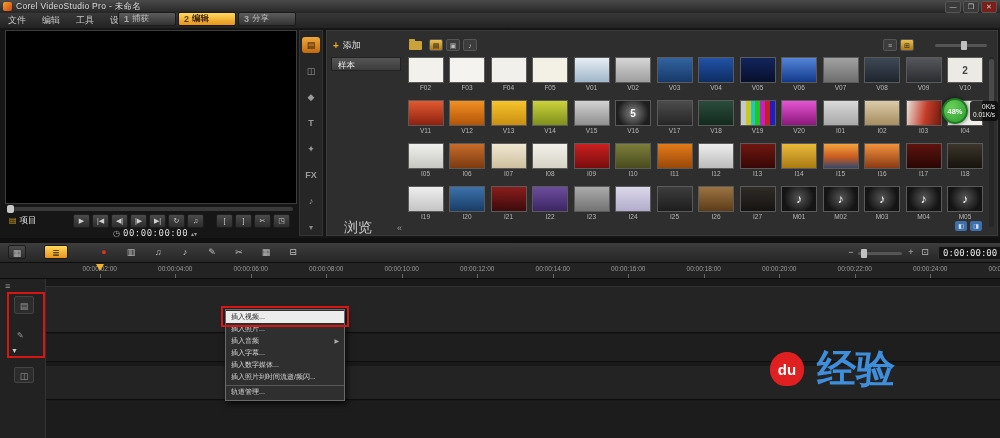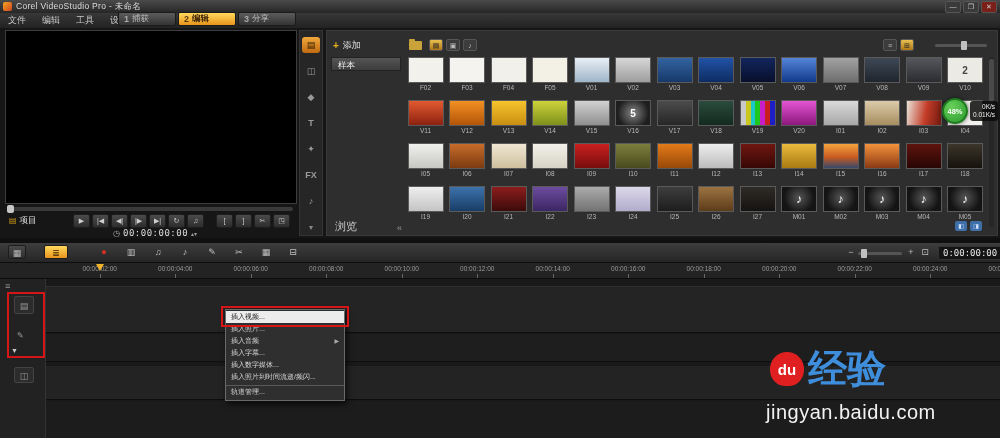--- a/index.html
+++ b/index.html
@@ -52,21 +52,21 @@
   .lib-add .plus{color:#e8b020;font-weight:bold;font-size:10px;}
   .lib-folder-icon{position:absolute;left:82px;top:10px;width:13px;height:9px;background:#caa23a;border-radius:1px;}
   .lib-folder-icon::before{content:"";position:absolute;left:0;top:-2px;width:6px;height:2px;background:#caa23a;border-radius:1px 1px 0 0;}
   .lib-filters{position:absolute;left:102px;top:8px;display:flex;gap:3px;}
   .lf{width:14px;height:12px;background:#3c3c3c;border:1px solid #555;font-size:7px;color:#bbb;text-align:center;line-height:12px;border-radius:2px;box-sizing:border-box;}
   .lf.active{background:linear-gradient(#e8c050,#b07818);color:#222;}
   .lib-views{position:absolute;left:556px;top:8px;display:flex;gap:3px;}
   .lib-slider{position:absolute;left:608px;top:13px;width:52px;height:3px;background:#555;border-radius:2px;}
   .lib-slider .handle{position:absolute;left:26px;top:-3px;width:6px;height:9px;background:#c0c0c0;border-radius:1px;}
   .lib-nav-item{position:absolute;left:4px;top:26px;width:70px;height:14px;background:linear-gradient(#555,#3c3c3c);color:#eee;font-size:8.5px;line-height:14px;padding-left:6px;border:1px solid #222;box-sizing:border-box;}
-  .lib-browse{position:absolute;left:8px;top:188px;color:#c8c8c8;font-size:11px;}
+  .lib-browse{position:absolute;left:17px;top:188px;color:#c8c8c8;font-size:14px;}
   .lib-collapse{position:absolute;left:70px;top:192px;color:#999;font-size:9px;}
   .gallery{position:absolute;left:78px;top:26px;width:584px;height:172px;display:grid;grid-template-columns:repeat(14,41.5px);grid-auto-rows:43px;overflow:hidden;}
   .cell{width:41px;text-align:center;}
   .thumb{width:36px;height:26px;margin:0 auto;border:1px solid #5a5a5a;box-sizing:border-box;display:flex;align-items:center;justify-content:center;background:#444;}
   .thumb .glyph{font-size:10px;color:#fff;font-weight:bold;}
   .thumb.dark-glyph .glyph{color:#444;}
   .thumb.audio .glyph{font-size:12px;}
   .lbl{font-size:6.5px;color:#b8b8b8;margin-top:1px;}
   .lib-extra{position:absolute;left:628px;top:190px;display:flex;gap:3px;}
   .lx{width:12px;height:10px;background:#3f6fa8;border-radius:2px;font-size:6px;color:#cfe2ff;text-align:center;line-height:10px;}
@@ -127,21 +127,21 @@
   
   .redbox{position:absolute;border:2px solid #d51616;z-index:40;background:transparent;box-sizing:border-box;}
   .redbox-tracks{left:7px;top:292px;width:38px;height:66px;}
   .redbox-menu{left:221px;top:306px;width:128px;height:21px;}
 
   
   .branding{position:absolute;left:766px;top:342px;z-index:20;}
   .brand-line{display:flex;align-items:center;}
   .b-bai{font-size:43px;font-weight:bold;color:#fff;letter-spacing:-1px;}
   .b-paw{width:34px;height:34px;background:#e02020;border-radius:50% 50% 46% 46%;color:#fff;font-size:15px;font-weight:bold;display:flex;align-items:center;justify-content:center;margin:0 4px;}
-  .b-jing{font-size:39px;font-weight:bold;color:#3e8edc;}
+  .b-jing{font-size:39px;font-weight:bold;color:#3e8edc;margin-left:9px;}
   .b-url{font-size:20px;color:#f2f2f2;margin-top:5px;letter-spacing:.5px;}
 </style>
 </head>
 <body>
 
 <div class="screen">
 
   <div class="titlebar">
     <span class="appicon"></span>
     <span class="title">Corel VideoStudio Pro - 未命名</span>
@@ -701,16 +701,15 @@
     </div>
 
   <div class="redbox redbox-tracks"></div>
   <div class="redbox redbox-menu"></div>
 
   <div class="branding">
     <div class="brand-line">
       <span class="b-paw">du</span>
       <span class="b-jing">经验</span>
     </div>
-    <div class="b-url">jingyan.baidu.com</div>
   </div>
 
 </div>
 
 </body></html>

